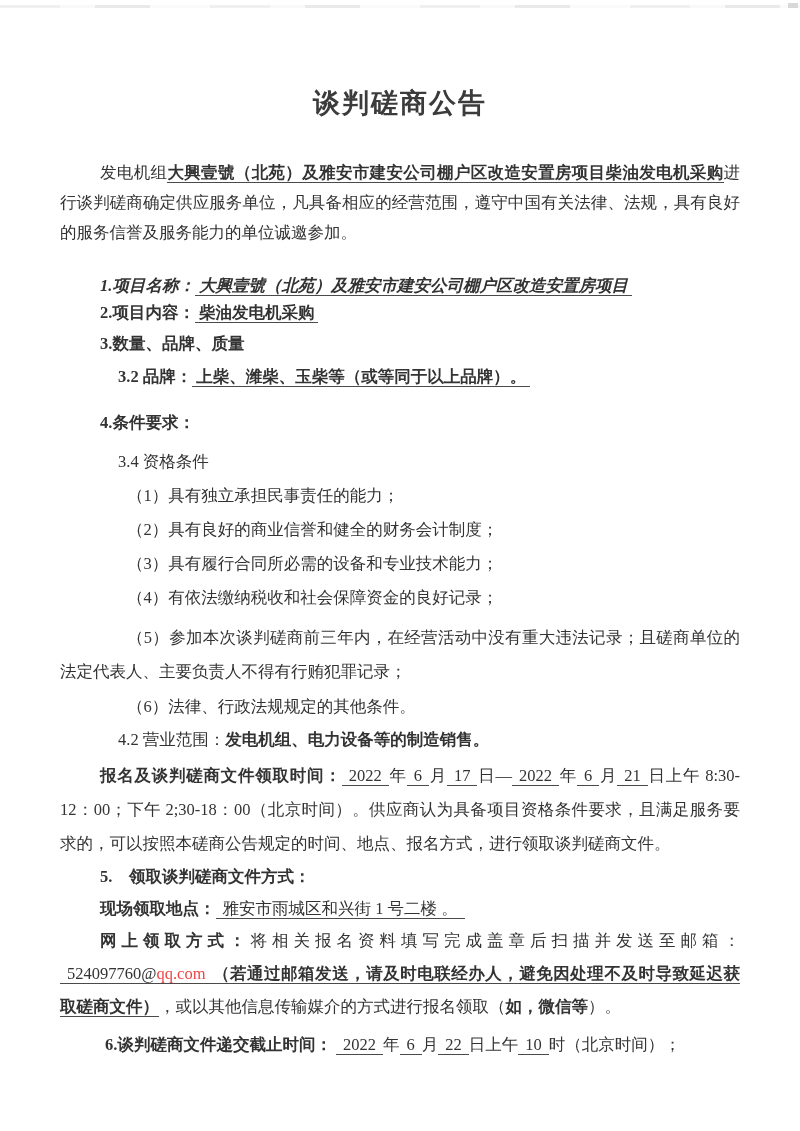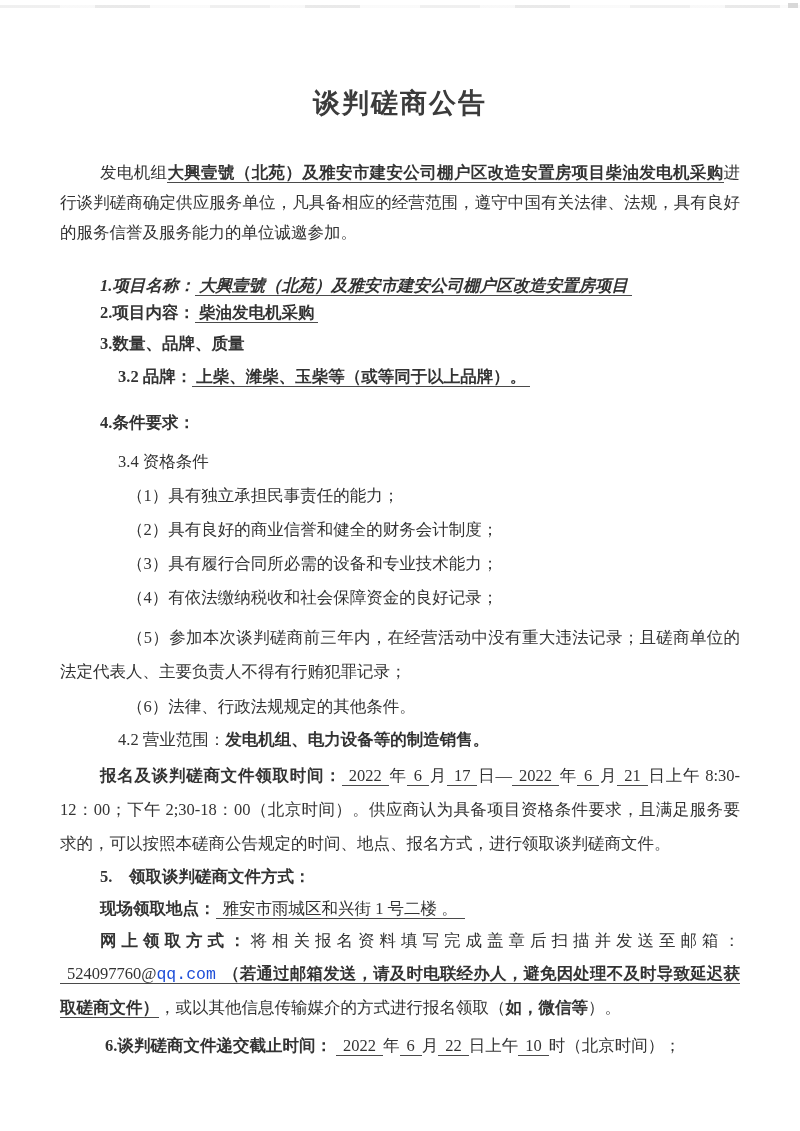--- a/index.html
+++ b/index.html
@@ -38,21 +38,21 @@
     letter-spacing: 2px;
     margin: 86px 0 0 0;
     line-height: 34px;
   }
   p { margin: 0; line-height: 31px; }
   .b { font-weight: bold; }
   .u { border-bottom: 1.4px solid #4a4a4a; }
   .pad { padding: 0 7px; }
   .pad-sm { padding: 0 4px; }
   .justify { text-align: justify; }
-  .dim { color: #1d4ed8; font-family: Liberation Mono, monospace; }
+  .dim { color: #ef4444; }
 
   .p-intro  { margin-top: 38px; text-indent: 40px; line-height: 30px; }
   .p-i1     { margin-top: 24px;  text-indent: 40px; line-height: 27px; font-style: italic; }
   .p-i2     { text-indent: 40px; line-height: 27px; }
   .p-i3     { margin-top: 3px;  text-indent: 40px; line-height: 29px; }
   .p-sub    { margin-top: 3px;  text-indent: 58px; line-height: 32px; }
   .p-i4     { margin-top: 14px;  text-indent: 40px; line-height: 31px; }
   .p-41     { margin-top: 8px;  text-indent: 58px; line-height: 32px; }
   .p-cond   { margin-top: 2px;  text-indent: 67px; line-height: 32px; }
   .p-cond5  { margin-top: 7px;  line-height: 34px; }

